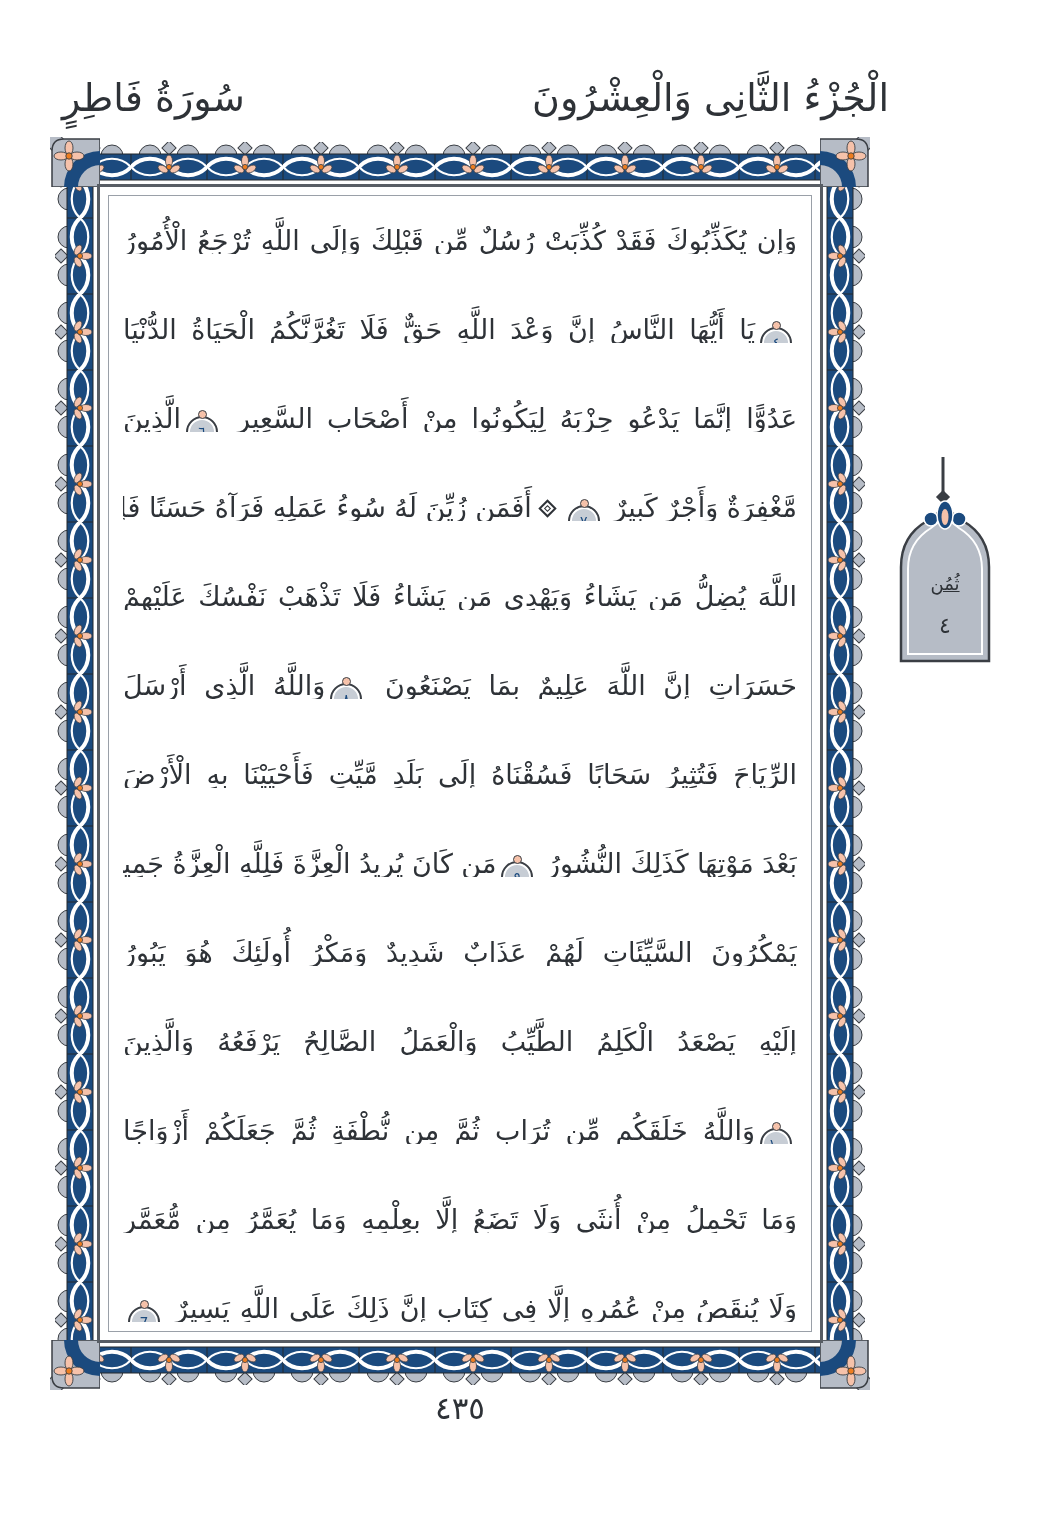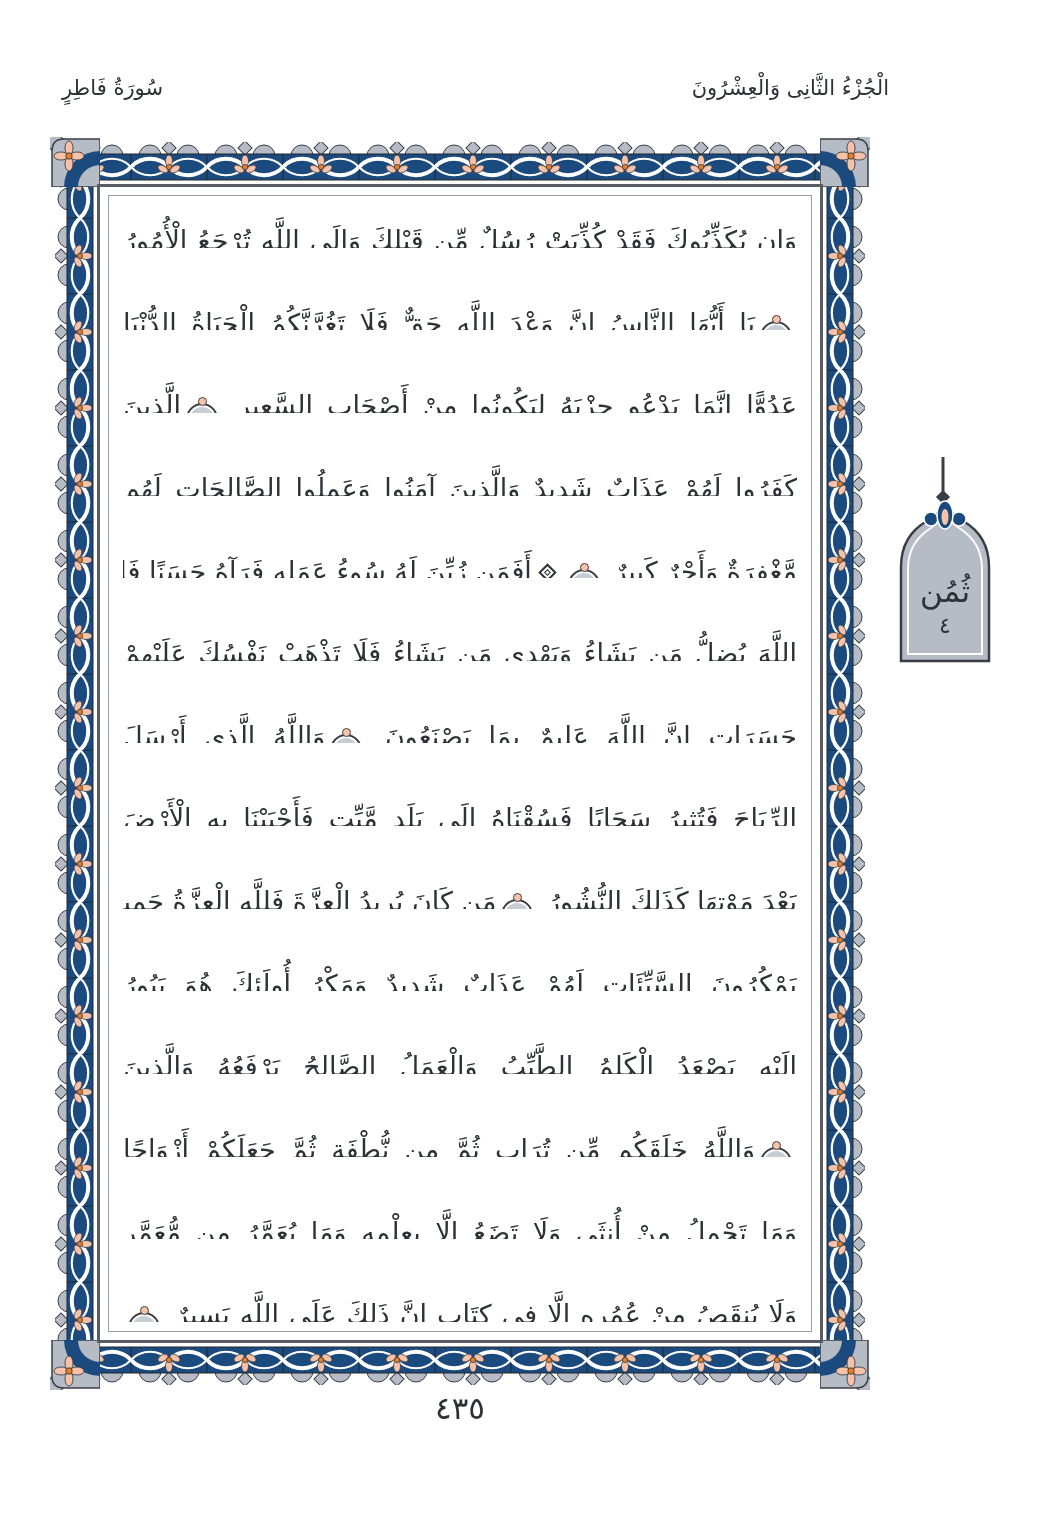--- a/index.html
+++ b/index.html
@@ -16,21 +16,21 @@
   body{
     width:1063px;height:1520px;
     position:relative;
     overflow:hidden;
     font-family:"DejaVu Sans", sans-serif;
     color:var(--ink);
   }
   
   .hdr{
     position:absolute;top:76px;
-    font-size:21px;
+    font-size:38px;
     color:var(--ink);
     white-space:nowrap;
   }
   .hdr-surah{left:62px;}
   .hdr-juz{right:174px;}
   
   .frame{
     position:absolute;
     left:55px;top:142px;
     width:810px;height:1243px;
@@ -115,21 +115,21 @@
   
   .marker{
     position:absolute;
     left:893px;top:455px;
     width:104px;height:212px;
   }
   .marker svg{position:absolute;inset:0;}
   .marker-label{
     position:absolute;left:0;right:0;top:118px;
     text-align:right;text-align-last:center;
-    font-size:31px;color:var(--ink);
+    font-size:18px;color:var(--ink);text-decoration:underline;
   }
   .marker-number{
     position:absolute;left:0;right:0;top:158px;
     text-align:center;text-align-last:center;
     font-size:22px;color:var(--ink);
   }
   
   .pageno{
     position:absolute;
     left:55px;width:810px;top:1390px;
@@ -280,21 +280,20 @@
     </g>
   </svg>
 
   <div class="inner-dark"></div>
   <div class="inner-thin"></div>
 
   <div class="textblock" id="text-lines">
       <div class="line"><span>وَإِن يُكَذِّبُوكَ فَقَدْ كُذِّبَتْ رُسُلٌ مِّن قَبْلِكَ وَإِلَى اللَّهِ تُرْجَعُ الْأُمُورُ</span> </div>
       <div class="line"><span class="ayah">٤</span><span>يَا أَيُّهَا النَّاسُ إِنَّ وَعْدَ اللَّهِ حَقٌّ فَلَا تَغُرَّنَّكُمُ الْحَيَاةُ الدُّنْيَا</span> </div>
       <div class="line"><span>عَدُوًّا إِنَّمَا يَدْعُو حِزْبَهُ لِيَكُونُوا مِنْ أَصْحَابِ السَّعِيرِ</span> <span class="ayah">٦</span><span>الَّذِينَ</span> </div>
-      <div class="line"><span>كَفَرُوا لَهُمْ عَذَابٌ شَدِيدٌ وَالَّذِينَ آمَنُوا وَعَمِلُوا الصَّالِحَاتِ لَهُم</span> </div>
       <div class="line"><span>مَّغْفِرَةٌ وَأَجْرٌ كَبِيرٌ</span> <span class="ayah">٧</span><span class="rub"></span><span>أَفَمَن زُيِّنَ لَهُ سُوءُ عَمَلِهِ فَرَآهُ حَسَنًا فَإِنَّ</span> </div>
       <div class="line"><span>اللَّهَ يُضِلُّ مَن يَشَاءُ وَيَهْدِي مَن يَشَاءُ فَلَا تَذْهَبْ نَفْسُكَ عَلَيْهِمْ</span> </div>
       <div class="line"><span>حَسَرَاتٍ إِنَّ اللَّهَ عَلِيمٌ بِمَا يَصْنَعُونَ</span> <span class="ayah">٨</span><span>وَاللَّهُ الَّذِي أَرْسَلَ</span> </div>
       <div class="line"><span>الرِّيَاحَ فَتُثِيرُ سَحَابًا فَسُقْنَاهُ إِلَى بَلَدٍ مَّيِّتٍ فَأَحْيَيْنَا بِهِ الْأَرْضَ</span> </div>
       <div class="line"><span>بَعْدَ مَوْتِهَا كَذَلِكَ النُّشُورُ</span> <span class="ayah">٩</span><span>مَن كَانَ يُرِيدُ الْعِزَّةَ فَلِلَّهِ الْعِزَّةُ جَمِيعًا</span> </div>
       <div class="line"><span>يَمْكُرُونَ السَّيِّئَاتِ لَهُمْ عَذَابٌ شَدِيدٌ وَمَكْرُ أُولَئِكَ هُوَ يَبُورُ</span> </div>
       <div class="line"><span>إِلَيْهِ يَصْعَدُ الْكَلِمُ الطَّيِّبُ وَالْعَمَلُ الصَّالِحُ يَرْفَعُهُ وَالَّذِينَ</span> </div>
       <div class="line"><span class="ayah">١٠</span><span>وَاللَّهُ خَلَقَكُم مِّن تُرَابٍ ثُمَّ مِن نُّطْفَةٍ ثُمَّ جَعَلَكُمْ أَزْوَاجًا</span> </div>
       <div class="line"><span>وَمَا تَحْمِلُ مِنْ أُنثَى وَلَا تَضَعُ إِلَّا بِعِلْمِهِ وَمَا يُعَمَّرُ مِن مُّعَمَّرٍ</span> </div>
       <div class="line"><span>وَلَا يُنقَصُ مِنْ عُمُرِهِ إِلَّا فِي كِتَابٍ إِنَّ ذَلِكَ عَلَى اللَّهِ يَسِيرٌ</span> <span class="ayah">7</span></div>

